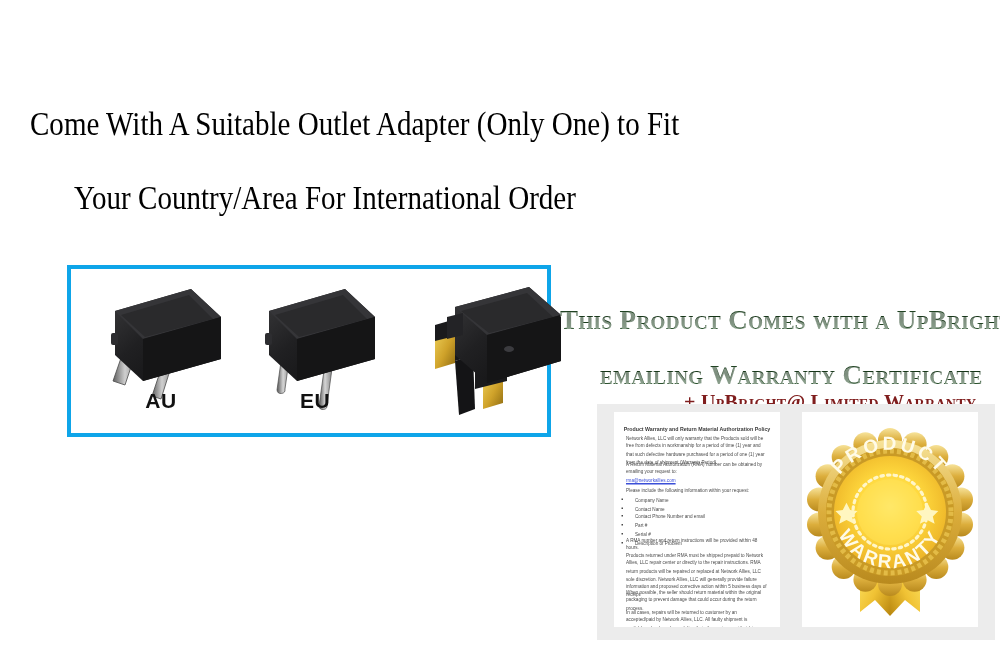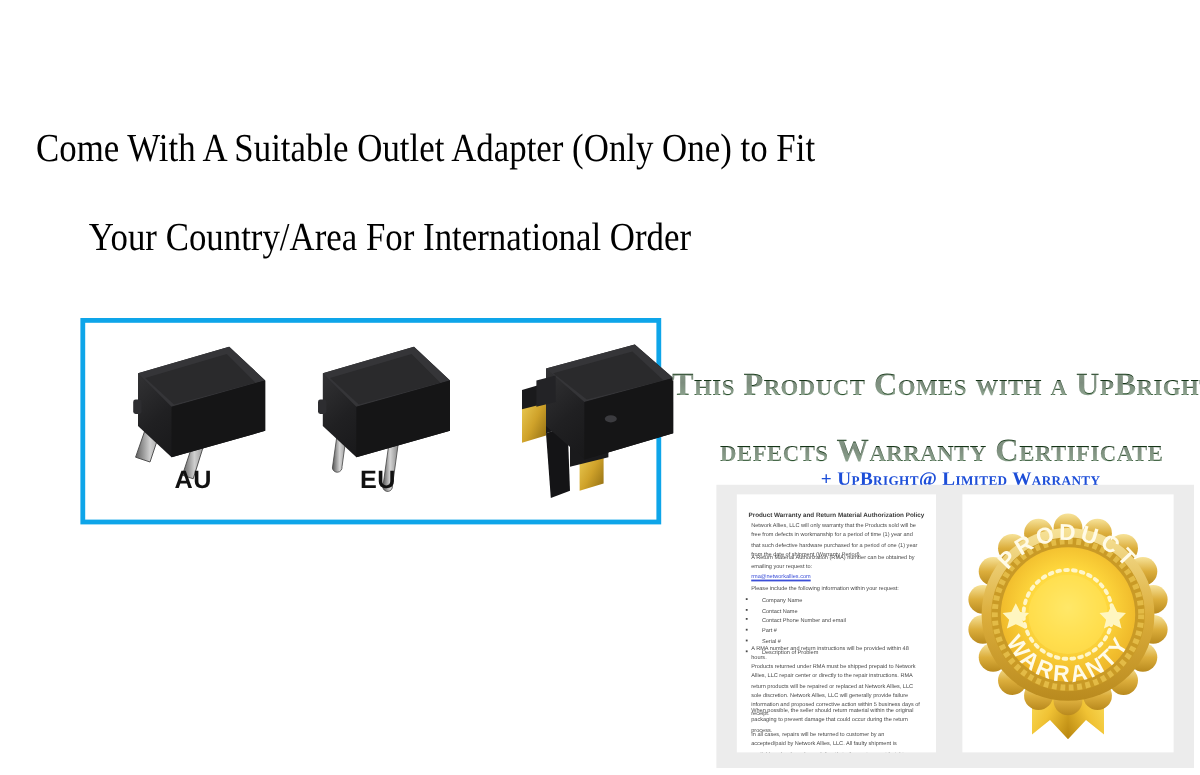--- a/index.html
+++ b/index.html
@@ -103,22 +103,22 @@
     letter-spacing: 0.4px;
   }
   #warranty-subline {
     position: absolute;
     left: 684px;
     top: 391px;
     white-space: nowrap;
     font-family: "Liberation Serif", serif;
     font-variant: small-caps;
     font-weight: 700;
-    font-size: 16px;
-    color: #1d4ed8;
+    font-size: 20px;
+    color: #7f1d1d;
     letter-spacing: 0.3px;
   }
 
   
   #certificate-panel {
     position: absolute;
     left: 597px;
     top: 404px;
     width: 398px;
     height: 236px;
@@ -285,21 +285,21 @@
       <path d="M50,34 L116,16 L142,40 L78,56 Z" fill="#2a2a2c"></path>
       <path d="M76,58 L150,38 L150,84 L76,106 Z" fill="#151516"></path>
 
       <polygon points="36,40 52,36 52,58 36,62" fill="#232326"></polygon>
       <ellipse cx="98" cy="72" rx="5" ry="3" fill="#3b3b3f"></ellipse>
     </svg>
   </div>
 </div>
 
 <div id="warranty-heading-1">This Product Comes with a UpBright®</div>
-<div id="warranty-heading-2">defects Warranty Certificate</div>
+<div id="warranty-heading-2">emailing Warranty Certificate</div>
 <div id="warranty-subline">+ UpBright@ Limited Warranty</div>
 
 <div id="certificate-panel">
 
   <div id="policy-document">
     <div id="doc-title">Product Warranty and Return Material Authorization Policy</div>
     <p class="doc-para">Network Allies, LLC will only warranty that the Products sold will be free from defects in workmanship for a period of time (1) year and that such defective hardware purchased for a period of one (1) year from the date of shipment (Warranty Period).</p>
     <p class="doc-para">A Return Material Authorization (RMA) number can be obtained by emailing your request to:</p>
     <p class="doc-para link">rma@networkallies.com</p>
     <p class="doc-para">Please include the following information within your request:</p>

